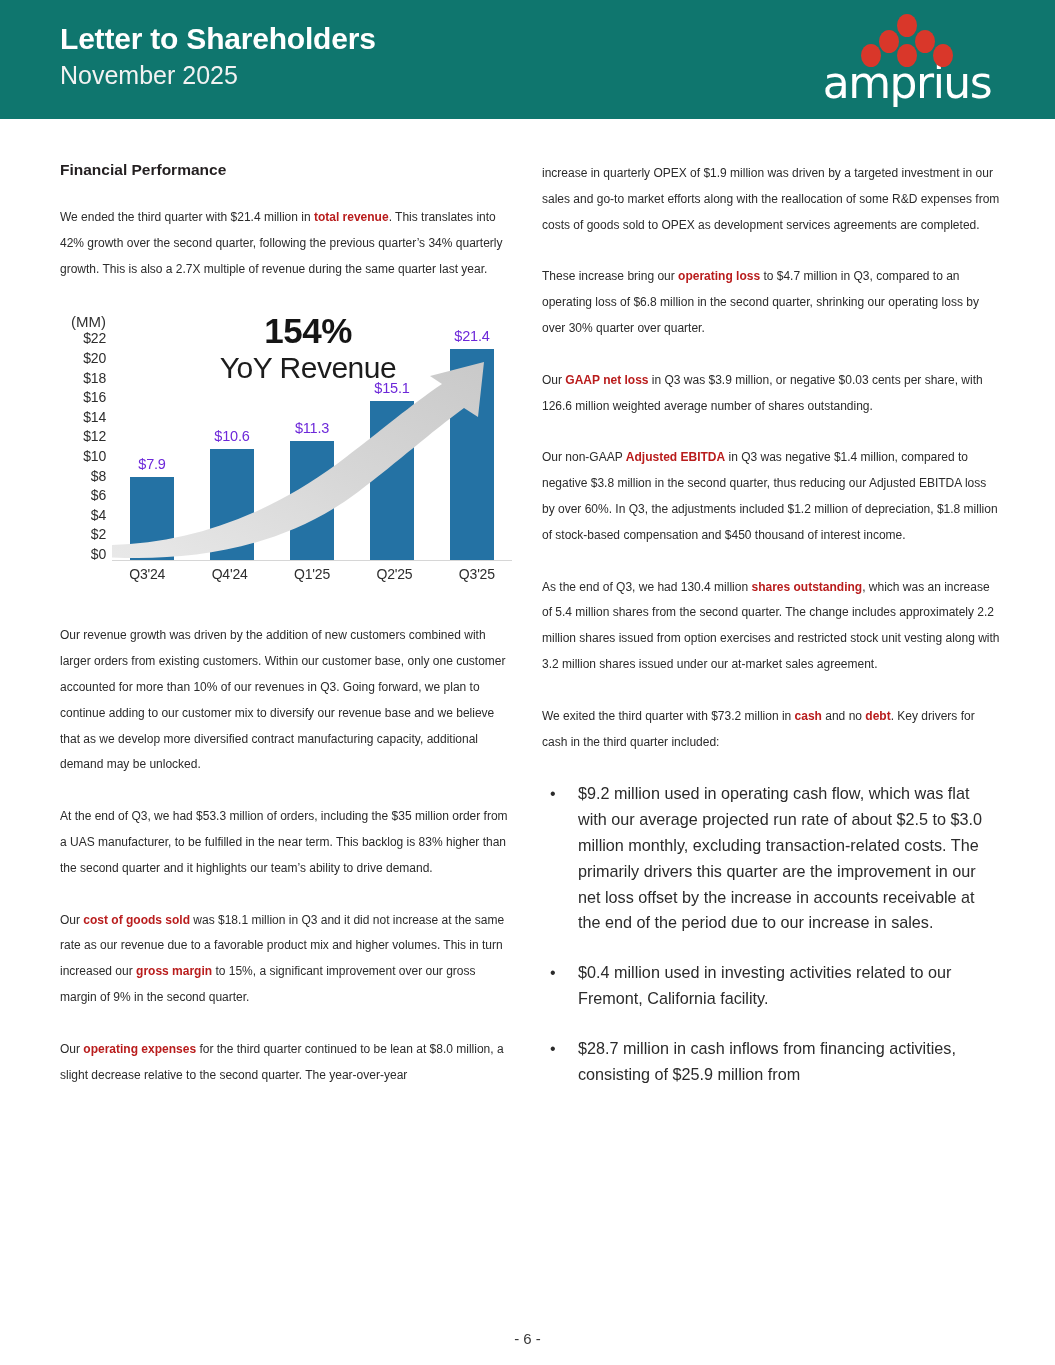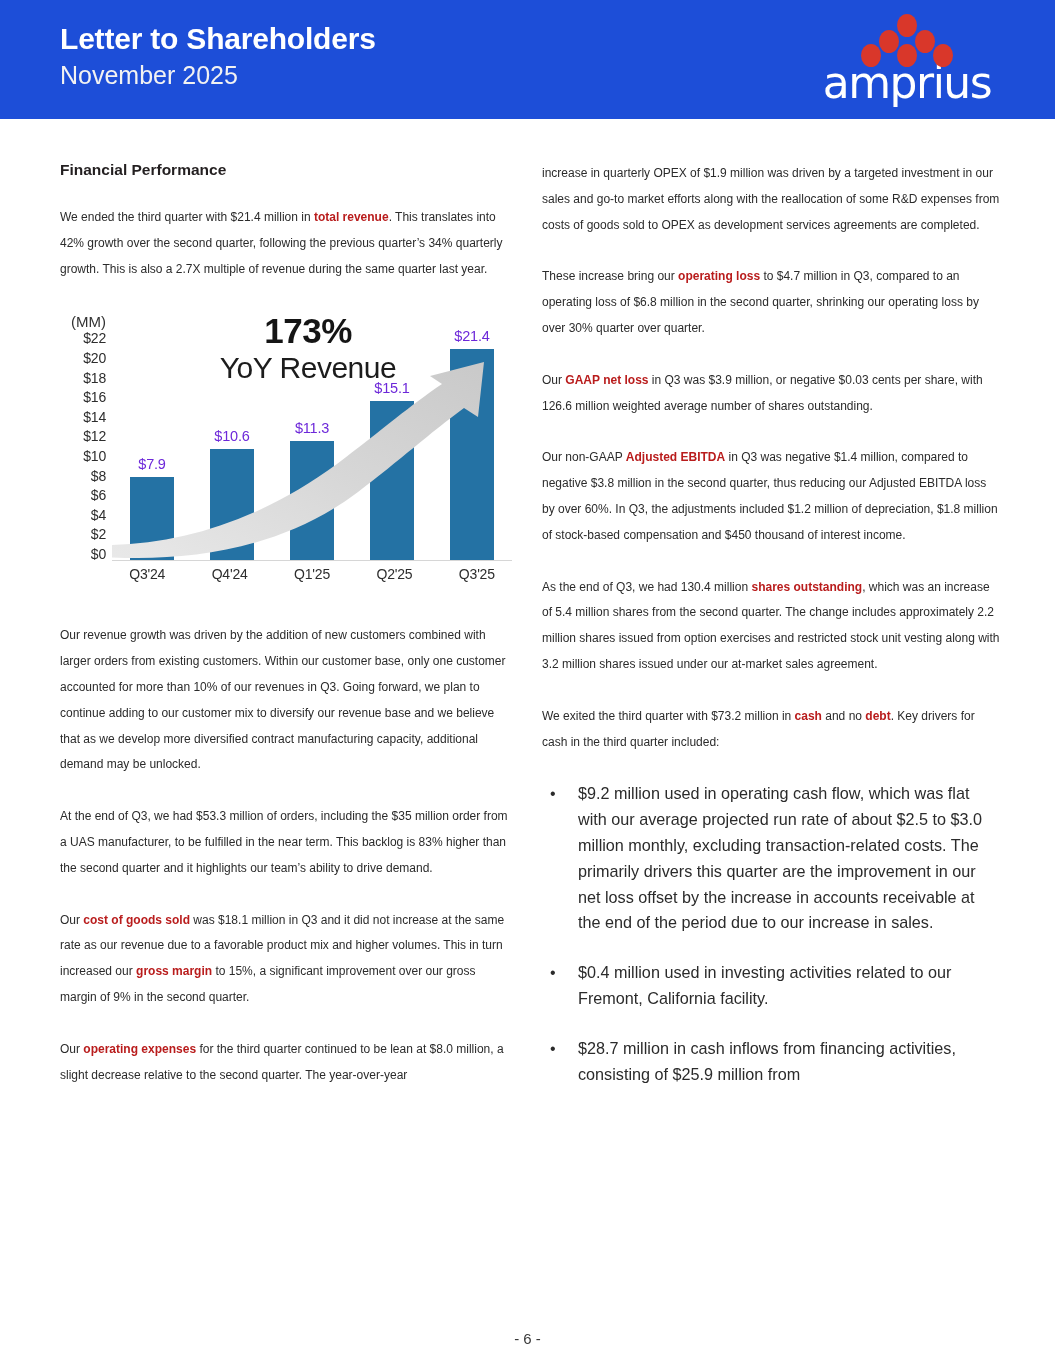--- a/index.html
+++ b/index.html
@@ -240,21 +240,21 @@
     width: 1055px;
     text-align: center;
     font-size: 15px;
     color: #3a3a3a;
     font-weight: 300;
   }
 </style>
 </head>
 <body>
 
-<div class="doc-header" style="background: #1d4ed8;">
+<div class="doc-header" style="background: #0f766e;">
   <div class="header-titles">
     <div class="header-title">Letter to Shareholders</div>
     <div class="header-subtitle">November 2025</div>
   </div>
   <div class="logo-wrap">
     <div class="logo-dots">
       <span class="dot d1" style="background: rgb(217, 55, 42);"></span>
       <span class="dot d2" style="background: rgb(217, 55, 42);"></span>
       <span class="dot d3" style="background: rgb(217, 55, 42);"></span>
       <span class="dot d4" style="background: rgb(217, 55, 42);"></span>
@@ -331,21 +331,21 @@
 
       <div class="x-axis">
         <div class="x-label">Q3'24</div>
         <div class="x-label">Q4'24</div>
         <div class="x-label">Q1'25</div>
         <div class="x-label">Q2'25</div>
         <div class="x-label">Q3'25</div>
       </div>
 
       <div class="chart-title">
-        <span class="big">173%</span>
+        <span class="big">154%</span>
         <span class="sub">YoY Revenue</span>
       </div>
     </div>
 
     <p class="para">Our revenue growth was driven by the addition of new customers combined with larger orders from existing customers. Within our customer base, only one customer accounted for more than 10% of our revenues in Q3. Going forward, we plan to continue adding to our customer mix to diversify our revenue base and we believe that as we develop more diversified contract manufacturing capacity, additional demand may be unlocked.</p>
 
     <p class="para">At the end of Q3, we had $53.3 million of orders, including the $35 million order from a UAS manufacturer, to be fulfilled in the near term. This backlog is 83% higher than the second quarter and it highlights our team’s ability to drive demand.</p>
 
     <p class="para"><span>Our </span><b>cost of goods sold</b><span> was $18.1 million in Q3 and it did not increase at the same rate as our revenue due to a favorable product mix and higher volumes. This in turn increased our </span><b>gross margin</b><span> to 15%, a significant improvement over our gross margin of 9% in the second quarter.</span></p>
 

